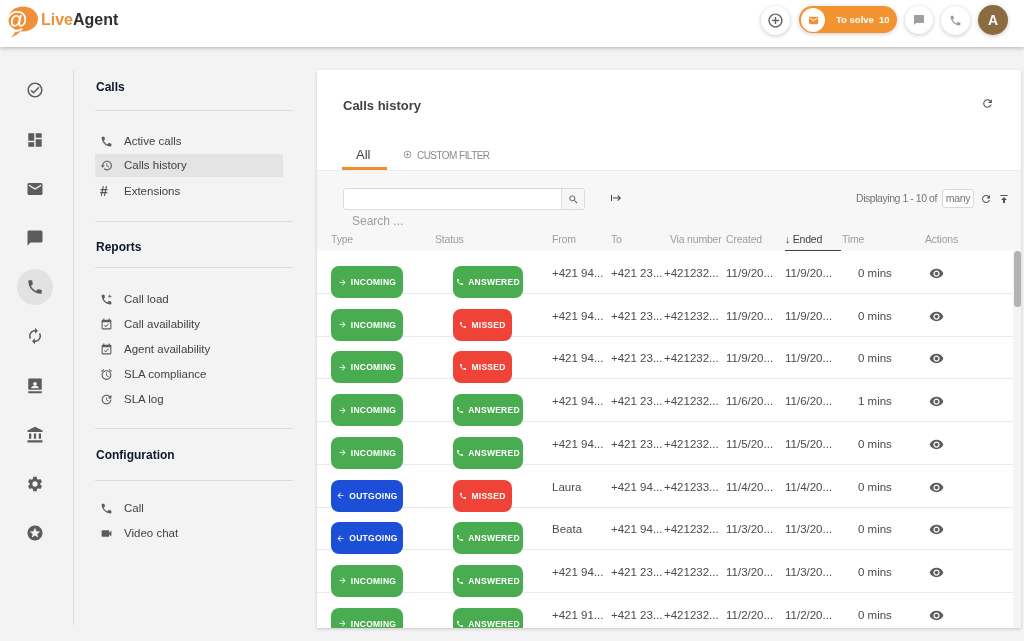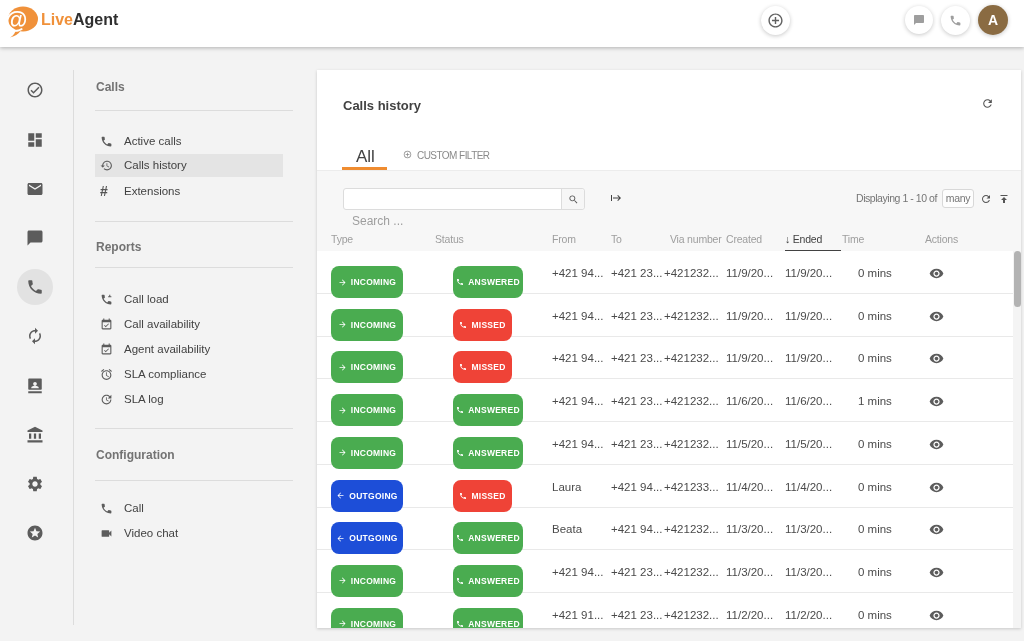--- a/index.html
+++ b/index.html
@@ -22,31 +22,31 @@
 .avatar { position:absolute; left:978px; top:5px; width:30px; height:30px; border-radius:50%;
   background:#8a6b42; color:#fff; font-size:14px; font-weight:bold; display:flex; align-items:center;
   justify-content:center; box-shadow:0 1px 4px rgba(0,0,0,0.22); }
 
 
 .rail-ic { position:absolute; left:26px; width:18px; height:18px; color:#5c5c5c; }
 .rail-hl { position:absolute; left:17px; top:269px; width:36px; height:36px; border-radius:50%; background:#e2e2e2; }
 .vline { position:absolute; left:73px; top:70px; width:1px; height:555px; background:#dcdcdc; }
 
 
-.sb-h { position:absolute; left:96px; font-size:12px; font-weight:bold; color:#737373; }
+.sb-h { position:absolute; left:96px; font-size:12px; font-weight:bold; color:#0f172a; }
 .sb-div { position:absolute; left:95px; width:198px; height:1px; background:#dcdcdc; }
 .sb-hl { position:absolute; left:95px; top:154px; width:188px; height:23px; background:#e4e4e4; }
 .sb-item { position:absolute; left:124px; font-size:11.5px; color:#424242; }
 .sb-ic { position:absolute; left:100px; width:13px; height:13px; color:#5c5c5c; }
 
 
 .card { position:absolute; left:317px; top:70px; width:704px; height:558px; background:#fff;
   box-shadow:0 1px 3px rgba(0,0,0,0.18); }
 .card-title { position:absolute; left:26px; top:28px; font-size:13px; font-weight:bold; color:#424242; }
-.tab-all { position:absolute; left:39px; top:77px; font-size:17px; color:#424242; }
+.tab-all { position:absolute; left:39px; top:77px; font-size:13px; color:#424242; }
 .tab-bar { position:absolute; left:25px; top:97px; width:45px; height:3px; background:#ef8c30; }
 .tab-cf { position:absolute; left:100px; top:80px; font-size:10px; color:#8a8a8a; letter-spacing:-0.55px; }
 .toolbar { position:absolute; left:0; top:100px; width:704px; height:81px; background:#f7f7f7; border-top:1px solid #ececec; }
 .search { position:absolute; left:26px; top:118px; width:242px; height:22px; background:#fff;
   border:1px solid #dcdcdc; border-radius:3px; }
 .search .ph { position:absolute; left:8px; top:4px; font-size:12px; color:#9e9e9e;margin-top:21px; }
 .search .btn { position:absolute; right:0; top:0; width:23px; height:20px; border-left:1px solid #dcdcdc;
   background:#f6f6f6; border-radius:0 3px 3px 0; display:flex; align-items:center; justify-content:center; }
 .disp { position:absolute; left:539px; top:122px; font-size:10.5px; letter-spacing:-0.45px; color:#757575; }
 .many { position:absolute; left:625px; top:119px; width:32px; height:19px; border:1px solid #d8d8d8;
@@ -370,20 +370,29 @@
     <ellipse cx="21" cy="14" rx="15" ry="12.5" fill="#f0913a"></ellipse>
     <path d="M14 24 Q13 30 8 32.5 Q16 30.5 19 25 Z" fill="#f0913a"></path>
     <text x="3" y="22.5" font-family="Liberation Sans, sans-serif" font-size="23" font-weight="bold" fill="#fff">@</text>
   </svg>
   <div class="logo-text"><span class="lv">Live</span>Agent</div>
   <div class="circbtn" style="left:761px; top:6px; width:29px; height:29px;">
     <svg style="width:17px; height:17px; color:#616161;" viewBox="0 0 24 24" fill="currentColor">
         <path d="M13 7h-2v4H7v2h4v4h2v-4h4v-2h-4V7zM12 2C6.48 2 2 6.48 2 12s4.48 10 10 10 10-4.48 10-10S17.52 2 12 2zm0 18c-4.41 0-8-3.59-8-8s3.59-8 8-8 8 3.59 8 8-3.59 8-8 8z"></path>
       </svg>
   </div>
+  <div class="tosolve">
+    <span class="env">
+        <svg style="width:11px; height:11px; color:#f0913a;" viewBox="0 0 24 24" fill="currentColor">
+          <path d="M20 4H4c-1.1 0-1.99.9-1.99 2L2 18c0 1.1.9 2 2 2h16c1.1 0 2-.9 2-2V6c0-1.1-.9-2-2-2zm0 4l-8 5-8-5V6l8 5 8-5v2z"></path>
+        </svg>
+      </span>
+    <span class="lbl">To solve</span>
+    <span class="num">10</span>
+  </div>
   <div class="circbtn" style="left:905px; top:6px; width:28px; height:28px;">
     <svg style="width:12px; height:12px; color:#9e9e9e;" viewBox="0 0 24 24" fill="currentColor">
         <path d="M20 2H4c-1.1 0-2 .9-2 2v18l4-4h14c1.1 0 2-.9 2-2V4c0-1.1-.9-2-2-2z"></path>
       </svg>
   </div>
   <div class="circbtn" style="left:941px; top:6px; width:29px; height:29px;">
     <svg style="width:13px; height:13px; color:#9e9e9e;" viewBox="0 0 24 24" fill="currentColor">
         <path d="M6.62 10.79c1.44 2.83 3.76 5.14 6.59 6.59l2.2-2.2c.27-.27.67-.36 1.02-.24 1.12.37 2.33.57 3.57.57.55 0 1 .45 1 1V20c0 .55-.45 1-1 1-9.39 0-17-7.61-17-17 0-.55.45-1 1-1h3.5c.55 0 1 .45 1 1 0 1.25.2 2.45.57 3.57.11.35.03.74-.25 1.02l-2.2 2.2z"></path>
       </svg>
   </div>

